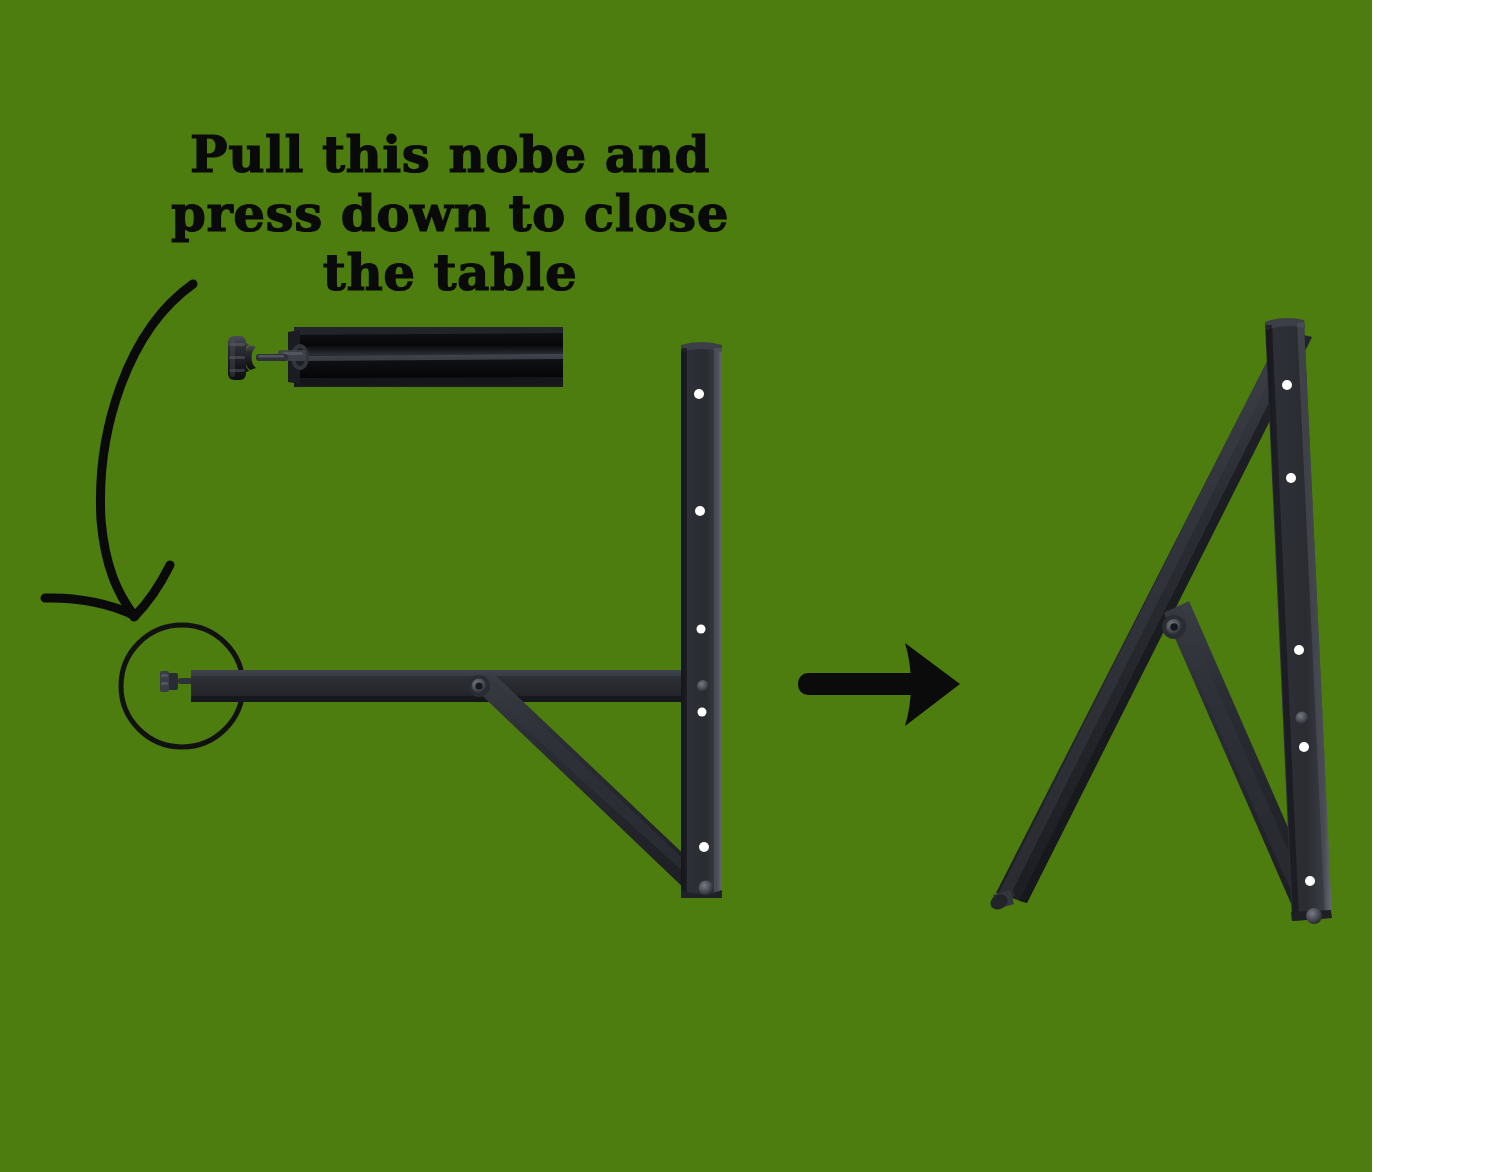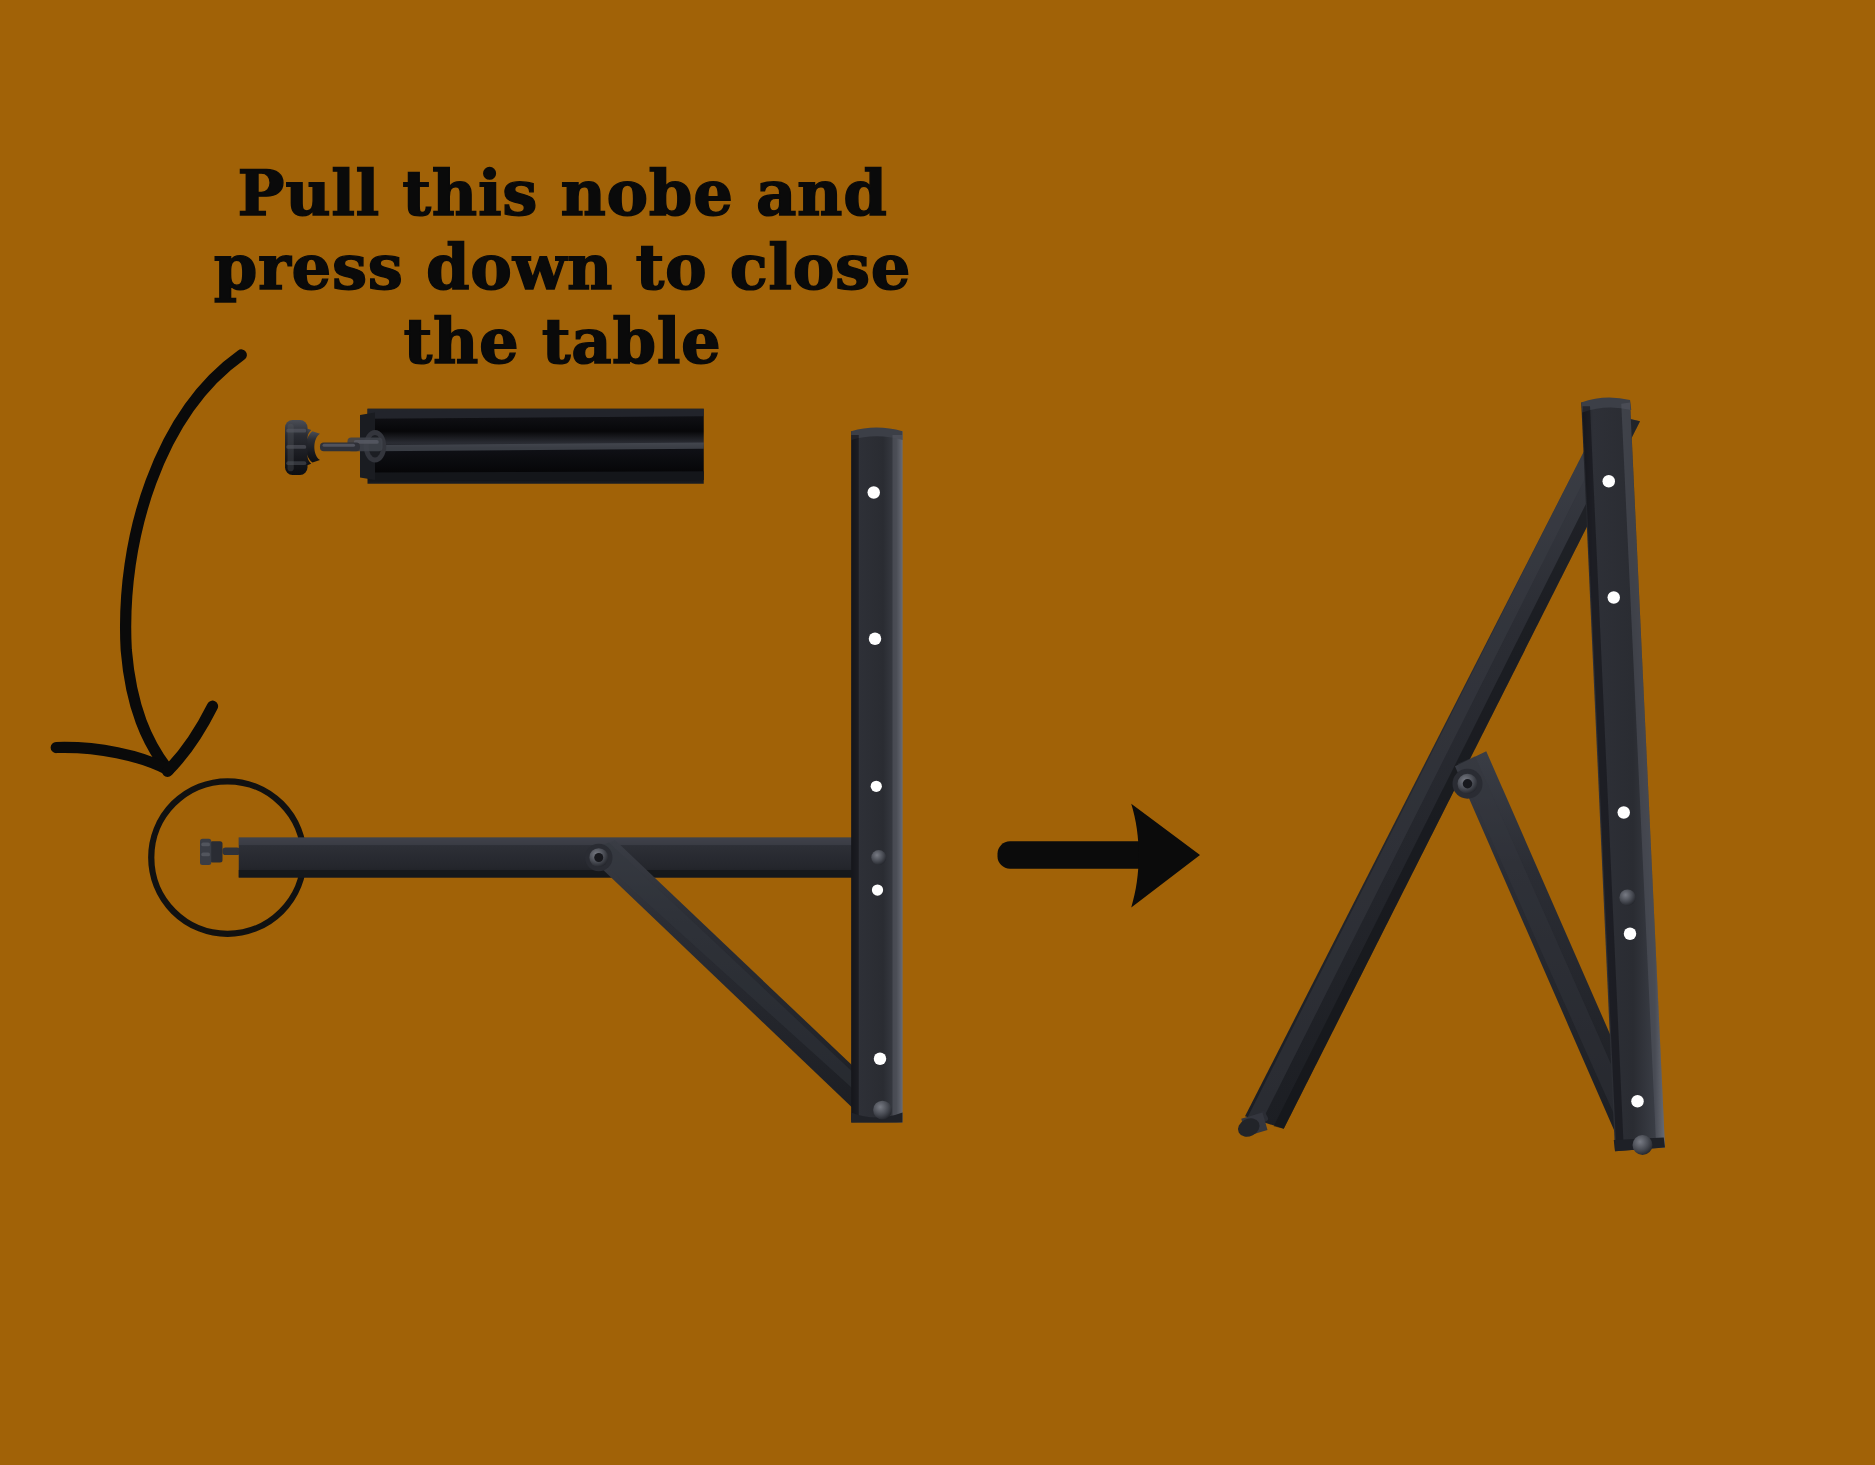--- a/index.html
+++ b/index.html
@@ -6,24 +6,25 @@
   html, body {
     margin: 0;
     padding: 0;
     background: #ffffff;
   }
   body {
     font-family: "Liberation Serif", serif;
   }
   #stage {
     position: relative;
-    width: 1500px;
+    width: 1355px;
     height: 1172px;
-    background: #a16207;
+    background: #4d7c0f;
     overflow: hidden;
+    padding-left: 17px;
   }
   #stage > svg {
     position: absolute;
     top: 0;
     left: 0;
     width: 1500px;
     height: 1172px;
     display: block;
   }
   .annotation-text {

